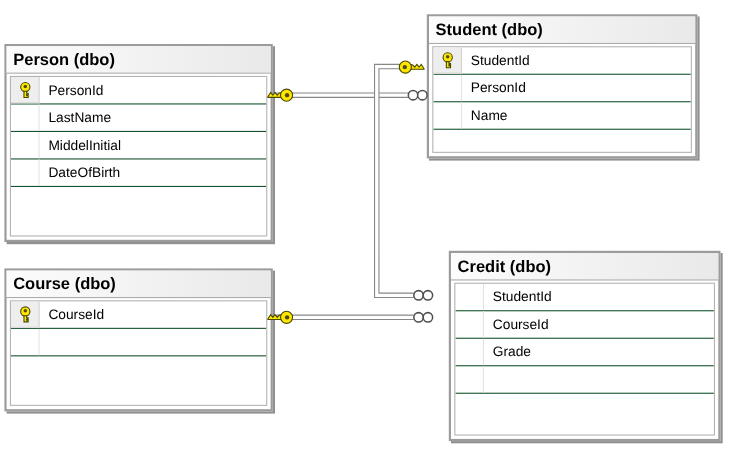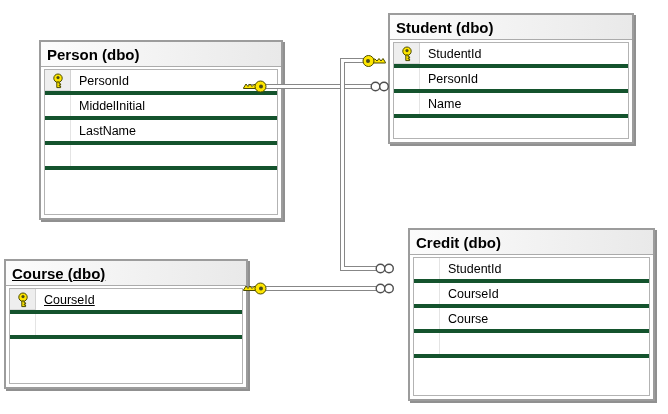--- a/index.html
+++ b/index.html
@@ -15,65 +15,66 @@
   .tbl-header{
     flex:0 0 24px;display:flex;align-items:center;padding:0 6px;
     font-weight:700;font-size:15px;
     background:linear-gradient(to right,#fcfcfc,#e9e9e9);
     border-bottom:1px solid #ababab;white-space:nowrap;overflow:hidden;
   }
   .tbl-body{
     flex:1;margin:2px 3px 3px 3px;border:1px solid #b3b3b3;background:#fff;
     display:flex;flex-direction:column;overflow:hidden;
   }
-  .row{box-sizing:border-box;flex:0 0 25px;display:flex;align-items:stretch;border-bottom:4px solid #14532d;}
+  .row{box-sizing:border-box;flex:0 0 25px;display:flex;align-items:stretch;border-bottom:1px solid #14532d;}
   .keycell{
     box-sizing:border-box;flex:0 0 26px;display:flex;align-items:center;justify-content:center;
     border-right:1px solid #e4e4e4;
   }
   .keycell.pk{background:#eeeeee;border-right:1px solid #d2d2d2;box-shadow:inset 0 -1px 0 #d8d8d8;}
   .colname{display:flex;align-items:center;padding-left:8px;font-size:12.5px;white-space:nowrap;}
   .filler{flex:1;}
   #rel-layer{position:absolute;left:0;top:0;}
   .lo{fill:none;stroke:#878787;stroke-width:5;stroke-linejoin:miter;}
   .li{fill:none;stroke:#ffffff;stroke-width:3;stroke-linejoin:miter;}
   .keyshape{fill:#ffe600;stroke:#4a4a00;stroke-width:1;}
   .keyhole{fill:#4d4d1a;stroke:none;}
   .inf{fill:#ffffff;stroke:#4f4f4f;stroke-width:1.4;}
 </style>
 </head>
 <body>
 
 <div id="canvas">
 
-  <div class="tbl" style="left:4px;top:40px;width:244px;height:180px;margin-left:35px;">
+  <div class="tbl" style="left:4px;top:40px;width:244px;height:180px;">
     <div class="tbl-header">
       <span>Person (dbo)</span>
     </div>
     <div class="tbl-body">
       <div class="row">
         <div class="keycell pk">
           <svg width="12" height="16" viewBox="0 0 12 16">
             <circle class="keyshape" cx="6" cy="5.2" r="4.2"></circle>
             <circle class="keyhole" cx="6" cy="4.6" r="1.6"></circle>
             <path class="keyshape" d="M4.8 9 L7.2 9 L7.2 10.8 L8.6 10.8 L8.6 12 L7.2 12 L7.2 13 L8.6 13 L8.6 14.6 L4.8 14.6 Z"></path>
           </svg>
         </div>
         <div class="colname">PersonId</div>
       </div>
       <div class="row">
         <div class="keycell"></div>
+        <div class="colname">LastName</div>
+      </div>
+      <div class="row">
+        <div class="keycell"></div>
         <div class="colname">MiddelInitial</div>
       </div>
       <div class="row">
         <div class="keycell"></div>
-        <div class="colname">LastName</div>
-      </div>
-      <div class="row">
-        <div class="keycell"></div>
+        <div class="colname">DateOfBirth</div>
       </div>
       <div class="filler"></div>
     </div>
   </div>
 
   <div class="tbl" style="left:388px;top:13px;width:246px;height:131px;">
     <div class="tbl-header">
       <span>Student (dbo)</span>
     </div>
     <div class="tbl-body">
@@ -92,21 +93,21 @@
         <div class="colname">PersonId</div>
       </div>
       <div class="row">
         <div class="keycell"></div>
         <div class="colname">Name</div>
       </div>
       <div class="filler"></div>
     </div>
   </div>
 
-  <div class="tbl" style="left:4px;top:259px;width:244px;height:130px;text-decoration:underline;">
+  <div class="tbl" style="left:4px;top:244px;width:244px;height:130px;">
     <div class="tbl-header">
       <span>Course (dbo)</span>
     </div>
     <div class="tbl-body">
       <div class="row">
         <div class="keycell pk">
           <svg width="12" height="16" viewBox="0 0 12 16">
             <circle class="keyshape" cx="6" cy="5.2" r="4.2"></circle>
             <circle class="keyhole" cx="6" cy="4.6" r="1.6"></circle>
             <path class="keyshape" d="M4.8 9 L7.2 9 L7.2 10.8 L8.6 10.8 L8.6 12 L7.2 12 L7.2 13 L8.6 13 L8.6 14.6 L4.8 14.6 Z"></path>
@@ -129,21 +130,21 @@
       <div class="row">
         <div class="keycell"></div>
         <div class="colname">StudentId</div>
       </div>
       <div class="row">
         <div class="keycell"></div>
         <div class="colname">CourseId</div>
       </div>
       <div class="row">
         <div class="keycell"></div>
-        <div class="colname">Course</div>
+        <div class="colname">Grade</div>
       </div>
       <div class="row">
         <div class="keycell"></div>
       </div>
       <div class="filler"></div>
     </div>
   </div>
 
   <svg id="rel-layer" width="668" height="414" viewBox="0 0 668 414">
 

